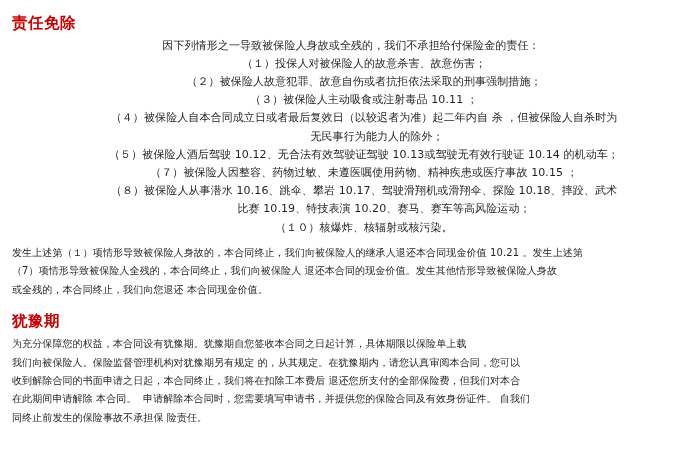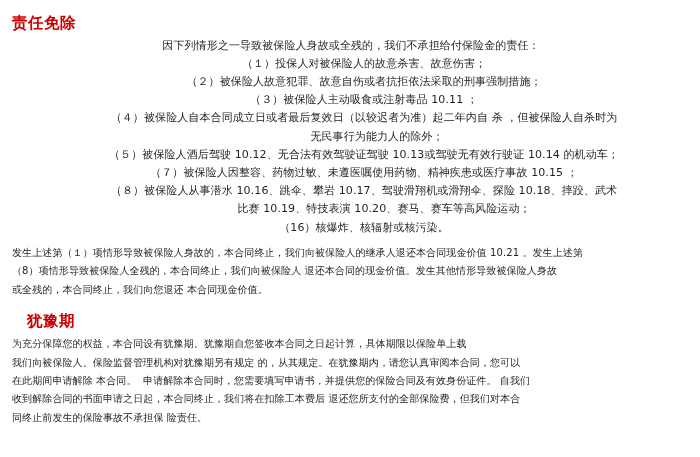--- a/index.html
+++ b/index.html
@@ -64,40 +64,40 @@
     <div class="list indent-cont">
       <div class="body-line">（１）投保人对被保险人的故意杀害、故意伤害；</div>
       <div class="body-line">（２）被保险人故意犯罪、故意自伤或者抗拒依法采取的刑事强制措施；</div>
       <div class="body-line">（３）被保险人主动吸食或注射毒品 10.11 ；</div>
       <div class="body-line">（４）被保险人自本合同成立日或者最后复效日（以较迟者为准）起二年内自 杀 ，但被保险人自杀时为</div>
       <div class="body-line" style="padding-left:26px">无民事行为能力人的除外；</div>
       <div class="body-line">（５）被保险人酒后驾驶 10.12、无合法有效驾驶证驾驶 10.13或驾驶无有效行驶证 10.14 的机动车；</div>
       <div class="body-line">（７）被保险人因整容、药物过敏、未遵医嘱使用药物、精神疾患或医疗事故 10.15 ；</div>
       <div class="body-line">（８）被保险人从事潜水 10.16、跳伞、攀岩 10.17、驾驶滑翔机或滑翔伞、探险 10.18、摔跤、武术</div>
       <div class="body-line" style="padding-left:40px">比赛 10.19、特技表演 10.20、赛马、赛车等高风险运动；</div>
-      <div class="body-line">（16）核爆炸、核辐射或核污染。</div>
+      <div class="body-line">（１０）核爆炸、核辐射或核污染。</div>
     </div>
 
     <div class="block-gap-1"></div>
 
     <div>
       <div class="para">发生上述第（１）项情形导致被保险人身故的，本合同终止，我们向被保险人的继承人退还本合同现金价值 10.21 。发生上述第</div>
-      <div class="para">（8）项情形导致被保险人全残的，本合同终止，我们向被保险人 退还本合同的现金价值。发生其他情形导致被保险人身故</div>
+      <div class="para">（7）项情形导致被保险人全残的，本合同终止，我们向被保险人 退还本合同的现金价值。发生其他情形导致被保险人身故</div>
       <div class="para">或全残的，本合同终止，我们向您退还 本合同现金价值。</div>
     </div>
   </div>
 
   <div class="block-gap-2"></div>
 
   <div id="sec2">
-    <div class="section-heading" style="display:inline-block; vertical-align:top; width:78px;text-align:center;">犹豫期</div>
+    <div class="section-heading" style="display:inline-block; vertical-align:top; width:78px;">犹豫期</div>
     <div style="display:inline-block; vertical-align:top; width:600px;">
       <div class="para">为充分保障您的权益，本合同设有犹豫期。犹豫期自您签收本合同之日起计算，具体期限以保险单上载</div>
     </div>
     <div>
       <div class="para">我们向被保险人。保险监督管理机构对犹豫期另有规定 的，从其规定。在犹豫期内，请您认真审阅本合同，您可以</div>
+      <div class="para">收到解除合同的书面申请之日起，本合同终止，我们将在扣除工本费后 退还您所支付的全部保险费，但我们对本合</div>
       <div class="para">在此期间申请解除 本合同。  申请解除本合同时，您需要填写申请书，并提供您的保险合同及有效身份证件。 自我们</div>
-      <div class="para">收到解除合同的书面申请之日起，本合同终止，我们将在扣除工本费后 退还您所支付的全部保险费，但我们对本合</div>
       <div class="para">同终止前发生的保险事故不承担保 险责任。</div>
     </div>
   </div>
 
 </div>
 
 </body></html>

